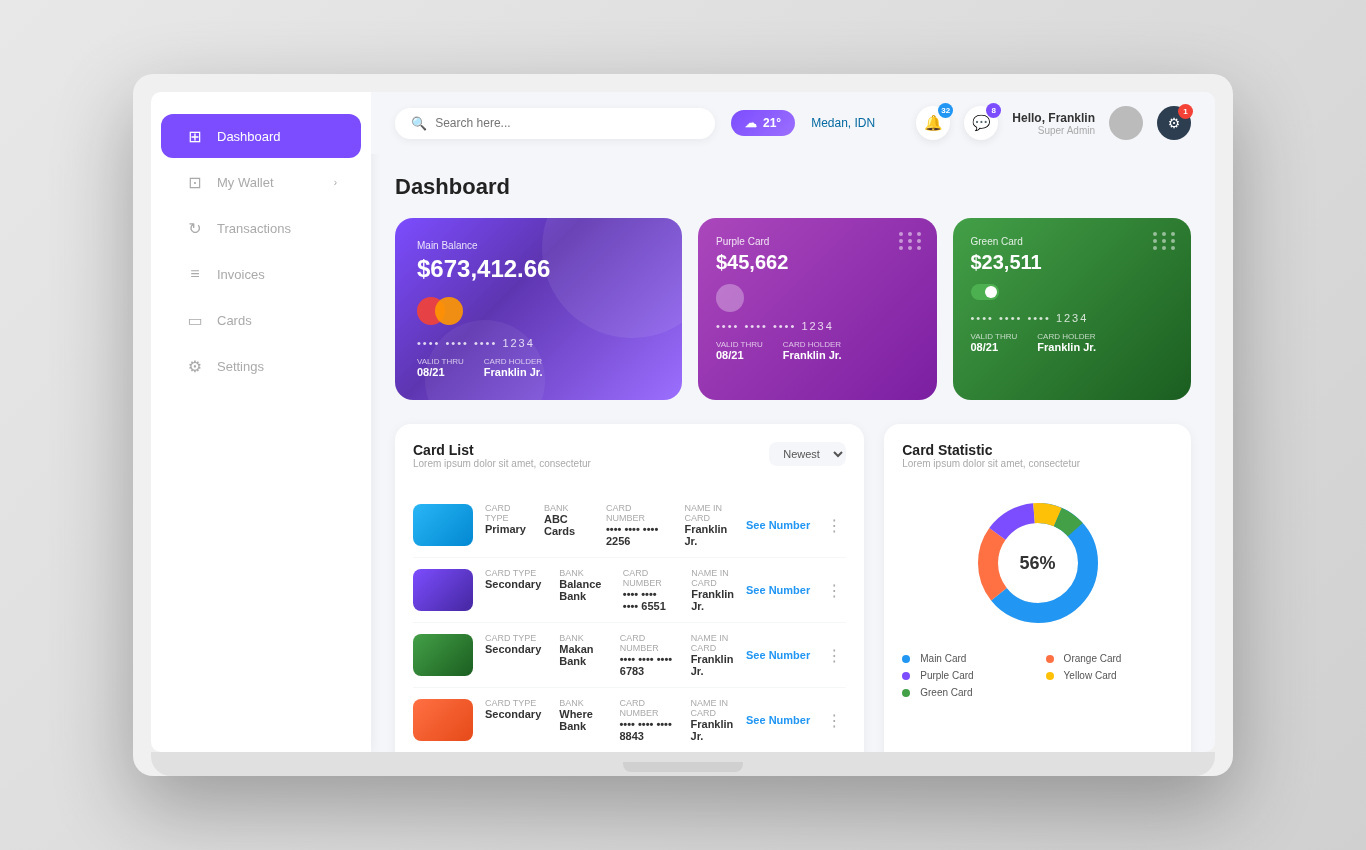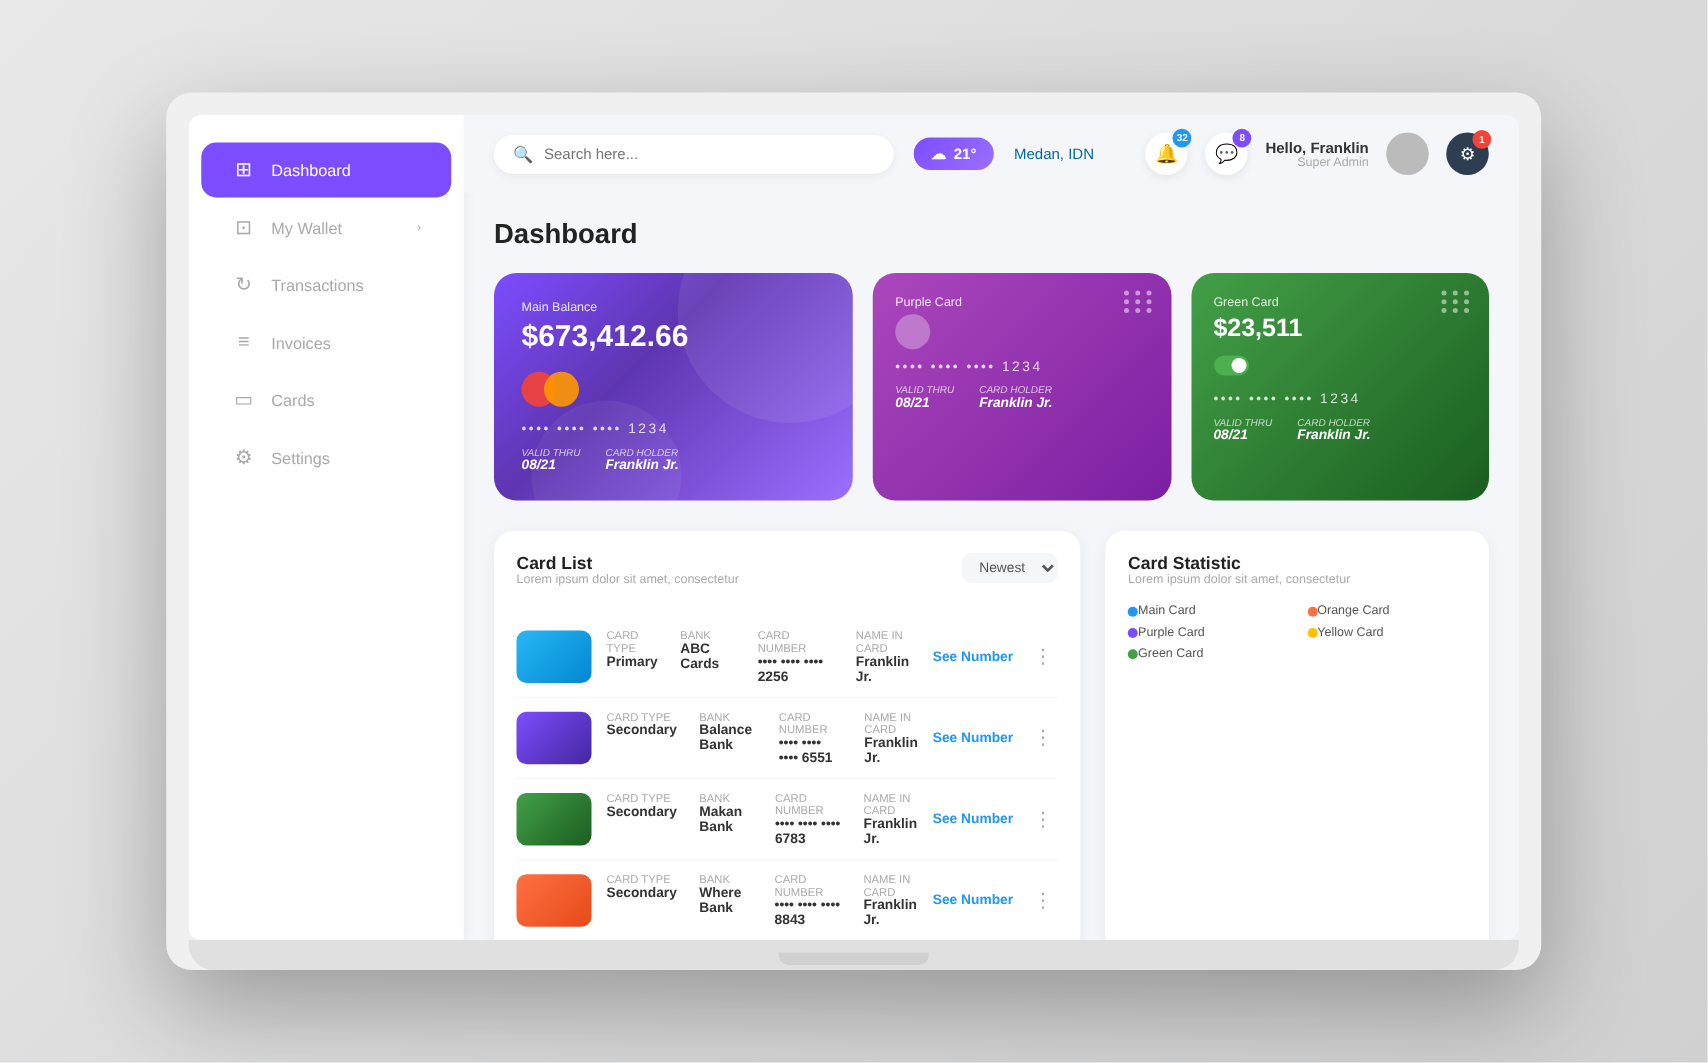--- a/index.html
+++ b/index.html
@@ -256,21 +256,20 @@
       width: 28px;
       height: 28px;
       border-radius: 50%;
     }
     .mc-circle1 { background: #f44336; opacity: 0.9; }
     .mc-circle2 { background: #ff9800; opacity: 0.9; margin-left: -10px; }
     .card-footer-row {
       display: flex;
       gap: 20px;
       margin-top: 8px;
-      font-style: italic;
     }
     .card-field-label { font-size: 8px; opacity: 0.7; text-transform: uppercase; }
     .card-field-value { font-size: 11px; font-weight: 700; }
     .card-toggle {
       width: 28px;
       height: 16px;
       background: #4caf50;
       border-radius: 8px;
       position: relative;
       display: inline-block;
@@ -370,21 +369,21 @@
       font-size: 18px;
       font-weight: 800;
       color: #333;
     }
     .legend {
       display: grid;
       grid-template-columns: 1fr 1fr;
       gap: 6px 16px;
       margin-top: 10px;
     }
-    .legend-item { display: flex; align-items: center; gap: 0; font-size: 10px; color: #555; }
+    .legend-item { display: flex; align-items: center; gap: 10px; font-size: 10px; color: #555; }
     .legend-dot { width: 8px; height: 8px; border-radius: 50%; flex-shrink: 0; }
     .laptop-base {
       background: #e0e0e0;
       height: 24px;
       border-radius: 0 0 20px 20px;
       display: flex;
       justify-content: center;
       align-items: flex-end;
       padding-bottom: 4px;
     }
@@ -498,20 +497,21 @@
                   <div class="grid-dot"></div>
                   <div class="grid-dot"></div>
                 <div class="grid-dot"></div>
                   <div class="grid-dot"></div>
                   <div class="grid-dot"></div>
                 <div class="grid-dot"></div>
                   <div class="grid-dot"></div>
                   <div class="grid-dot"></div>
               </div>
             </div>
+            <div class="card-amount-sm">$45,662</div>
             <div style="width:28px;height:28px;border-radius:50%;background:rgba(255,255,255,0.3);margin-bottom:8px;"></div>
             <div class="card-dots">•••• •••• •••• 1234</div>
             <div class="card-footer-row">
               <div>
                 <div class="card-field-label">VALID THRU</div>
                 <div class="card-field-value">08/21</div>
               </div>
               <div>
                 <div class="card-field-label">CARD HOLDER</div>
                 <div class="card-field-value">Franklin Jr.</div>
@@ -659,20 +659,39 @@
               </div>
               <span class="see-number">See Number</span>
               <span class="more-btn">⋮</span>
             </div>
           </div>
 
           <div class="stat-panel">
             <div class="panel-title">Card Statistic</div>
             <div class="panel-subtitle">Lorem ipsum dolor sit amet, consectetur</div>
 
+            <div class="donut-container">
+              <svg width="140" height="140" viewBox="0 0 140 140">
+
+                <circle cx="70" cy="70" r="50" fill="none" stroke="#f0f0f0" stroke-width="20"></circle>
+
+                <circle cx="70" cy="70" r="50" fill="none" stroke="#2196f3" stroke-width="20" stroke-dasharray="201.6 116.4" stroke-dashoffset="0" transform="rotate(-90 70 70)"></circle>
+
+                <circle cx="70" cy="70" r="50" fill="none" stroke="#ff7043" stroke-width="20" stroke-dasharray="64.8 253.2" stroke-dashoffset="-201.6" transform="rotate(-90 70 70)"></circle>
+
+                <circle cx="70" cy="70" r="50" fill="none" stroke="#7c4dff" stroke-width="20" stroke-dasharray="43.2 274.8" stroke-dashoffset="-266.4" transform="rotate(-90 70 70)"></circle>
+
+                <circle cx="70" cy="70" r="50" fill="none" stroke="#ffc107" stroke-width="20" stroke-dasharray="28.8 289.2" stroke-dashoffset="-309.6" transform="rotate(-90 70 70)"></circle>
+
+                <circle cx="70" cy="70" r="50" fill="none" stroke="#43a047" stroke-width="20" stroke-dasharray="21.6 296.4" stroke-dashoffset="-338.4" transform="rotate(-90 70 70)"></circle>
+
+                <circle cx="70" cy="70" r="38" fill="white"></circle>
+              </svg>
+              <div class="donut-label">56%</div>
+            </div>
 
             <div class="legend">
               <div class="legend-item">
                 <div class="legend-dot" style="background:#2196f3;"></div>
                 <span>Main Card</span>
               </div>
               <div class="legend-item">
                 <div class="legend-dot" style="background:#ff7043;"></div>
                 <span>Orange Card</span>
               </div>

